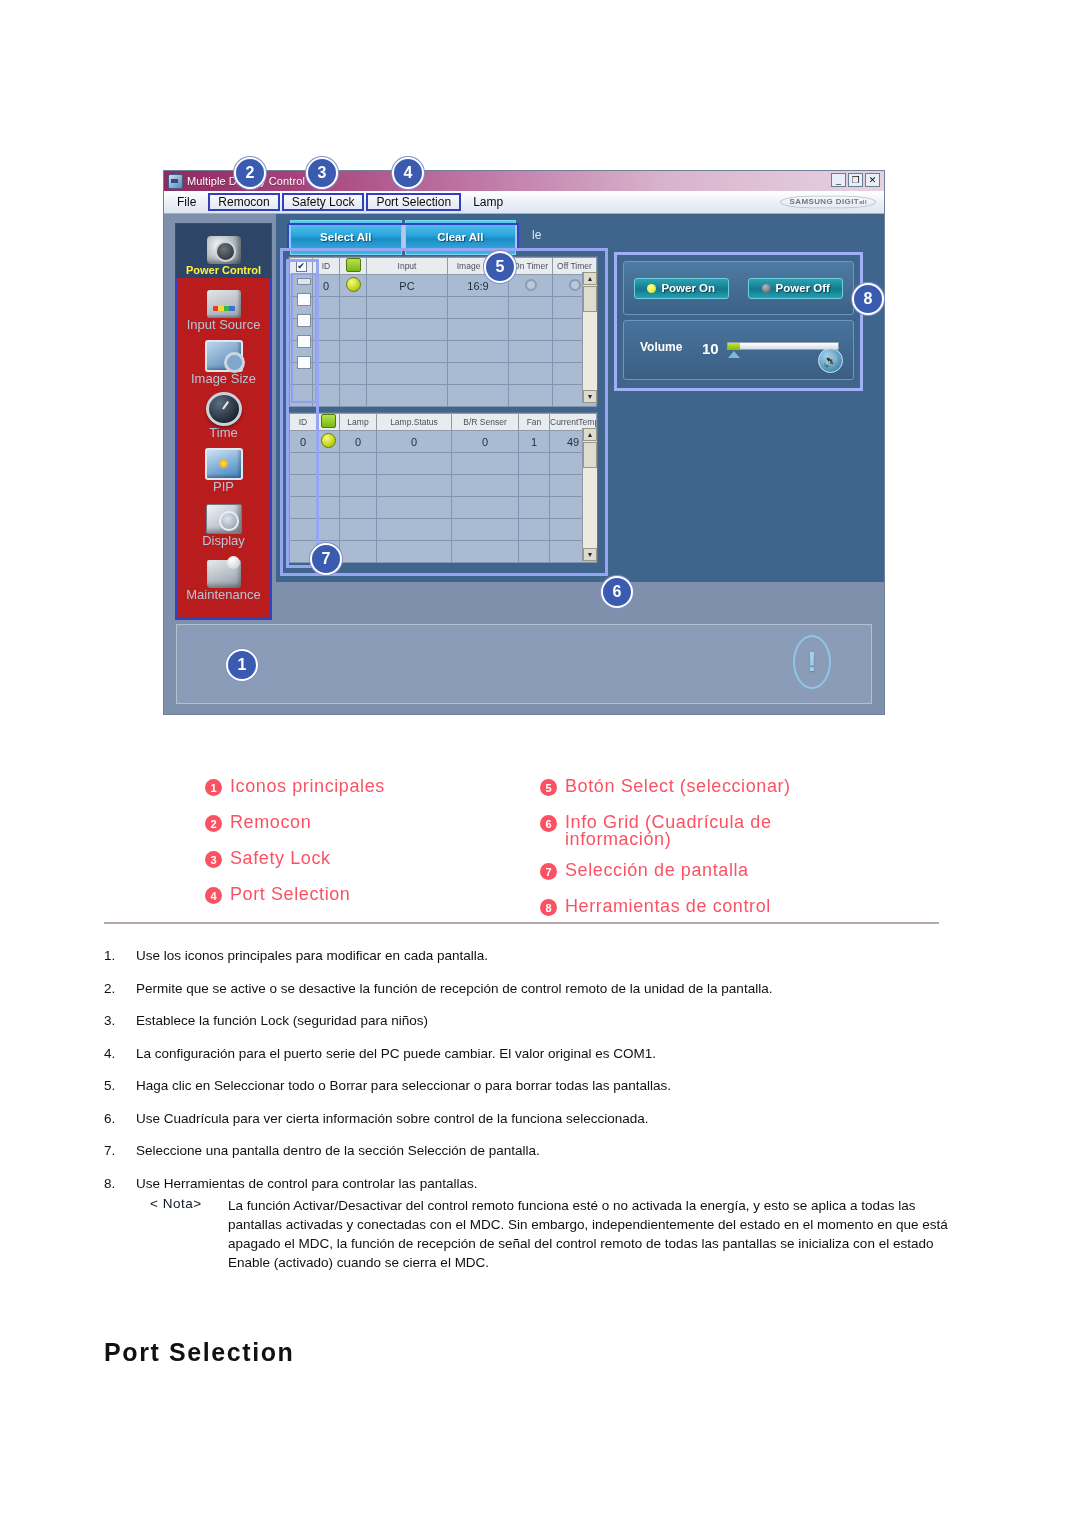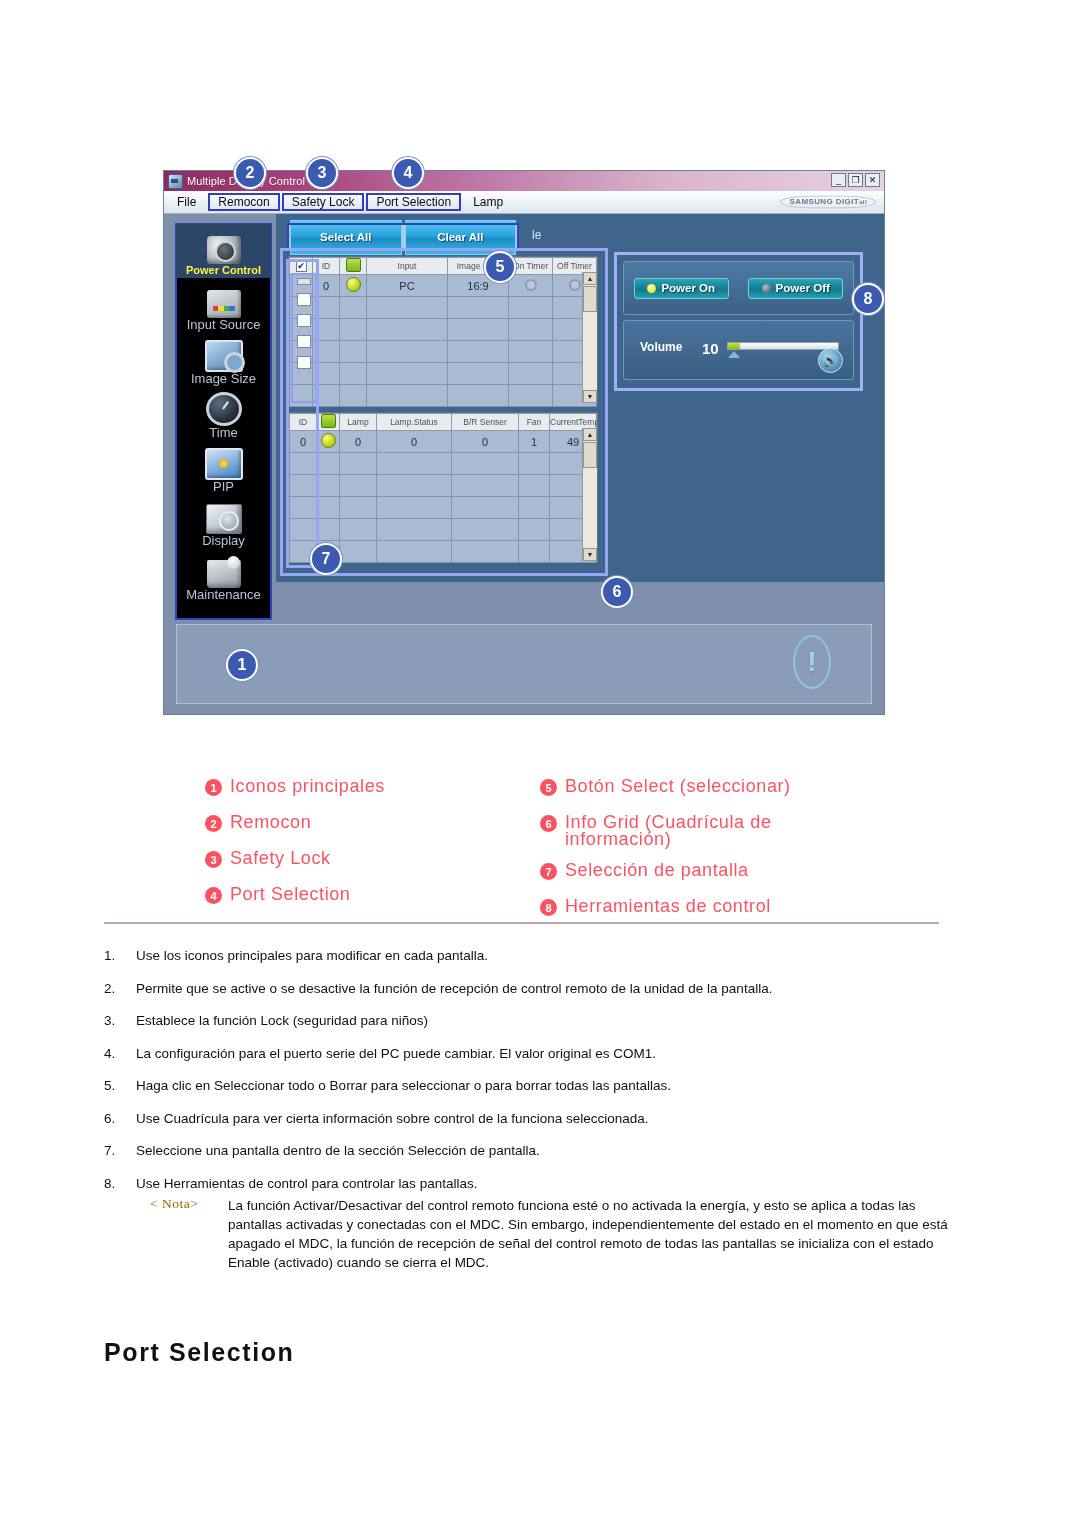--- a/index.html
+++ b/index.html
@@ -60,21 +60,21 @@
   .samsung-logo i{font-style:normal;font-size:6px;}
 
   
   .app-body{
     position:absolute;left:0;top:43px;right:0;bottom:0;
     background:#7e90ab;
   }
   
   .rail{
     position:absolute;left:12px;top:10px;width:95px;height:395px;
-    background:#000000;
+    background:#b91c1c;
     outline:2px solid #3242c4;outline-offset:-1px;
   }
   .rail-item{
     height:54px;position:relative;display:flex;flex-direction:column;
     align-items:center;justify-content:flex-end;padding-bottom:2px;box-sizing:border-box;
   }
   .rail-item.active{background:#2d4566;}
   .rail-label{
     font-size:13px;color:#b6c4d6;line-height:11px;white-space:nowrap;
   }
@@ -254,21 +254,21 @@
     border:none;border-top:2px solid #b9a9ab;margin:0;
   }
 
   
   #steps{position:absolute;left:104px;top:948px;width:840px;}
   .step{display:flex;margin-bottom:16.5px;}
   .step-num{flex:0 0 32px;font-size:13.5px;color:#111;}
   .step-text{font-size:13.5px;color:#111;line-height:16px;}
 
   #note{position:absolute;left:150px;top:1196px;width:800px;display:flex;}
-  .note-label{flex:0 0 78px;font-size:13.5px;color:#a16207;letter-spacing:.5px;font-family:Liberation Serif, serif;}
+  .note-label{flex:0 0 78px;font-size:13.5px;color:#0f172a;letter-spacing:.5px;}
   .note-body{font-size:13.5px;color:#111;line-height:19px;}
 
   #section-title{
     position:absolute;left:104px;top:1338px;
     font-size:25px;color:#111;letter-spacing:1.6px;font-weight:bold;
   }
 </style>
 </head>
 <body>
 

